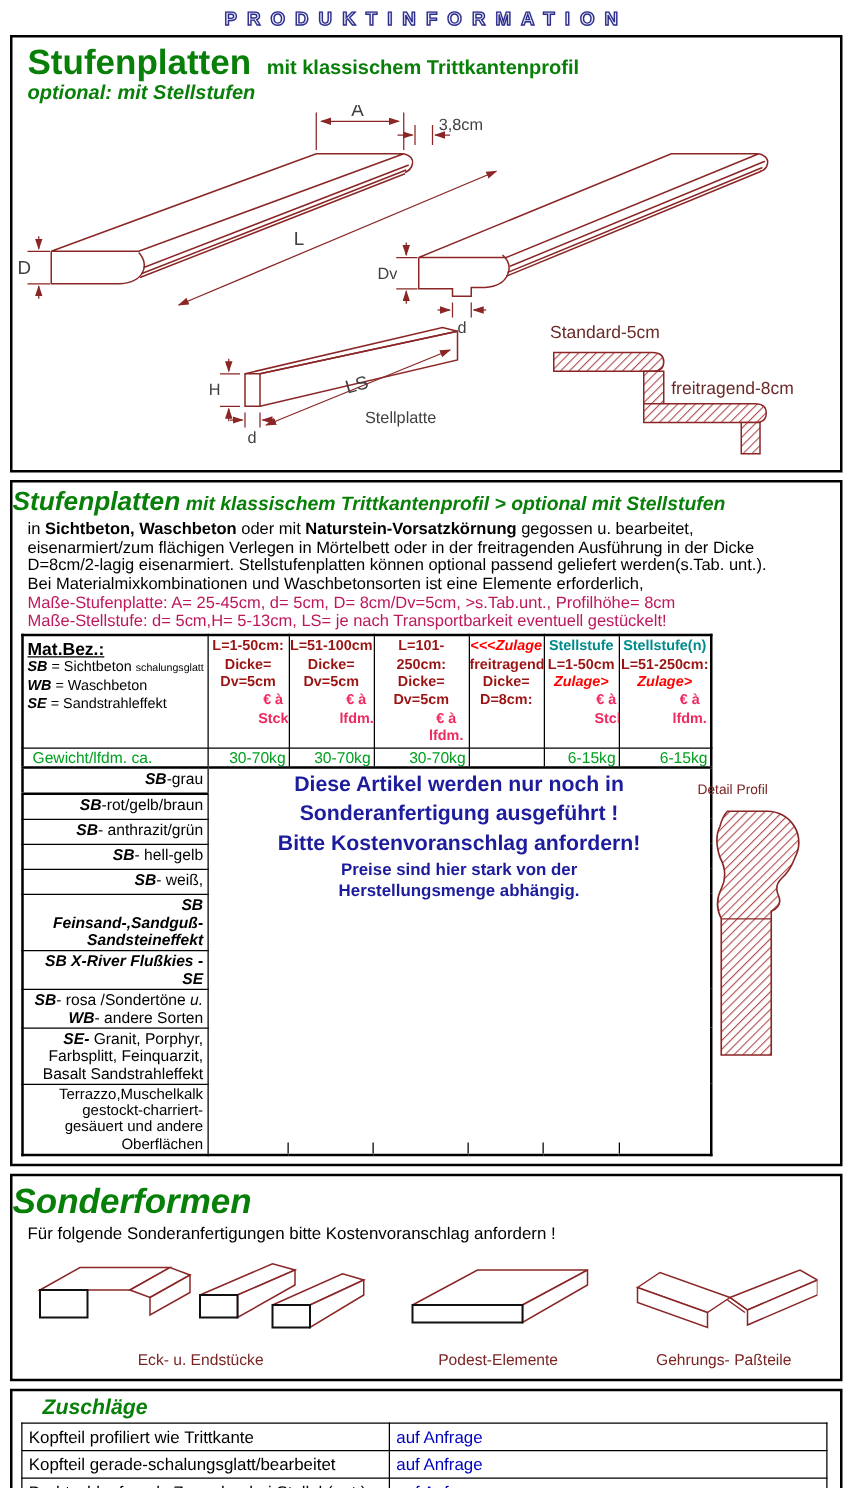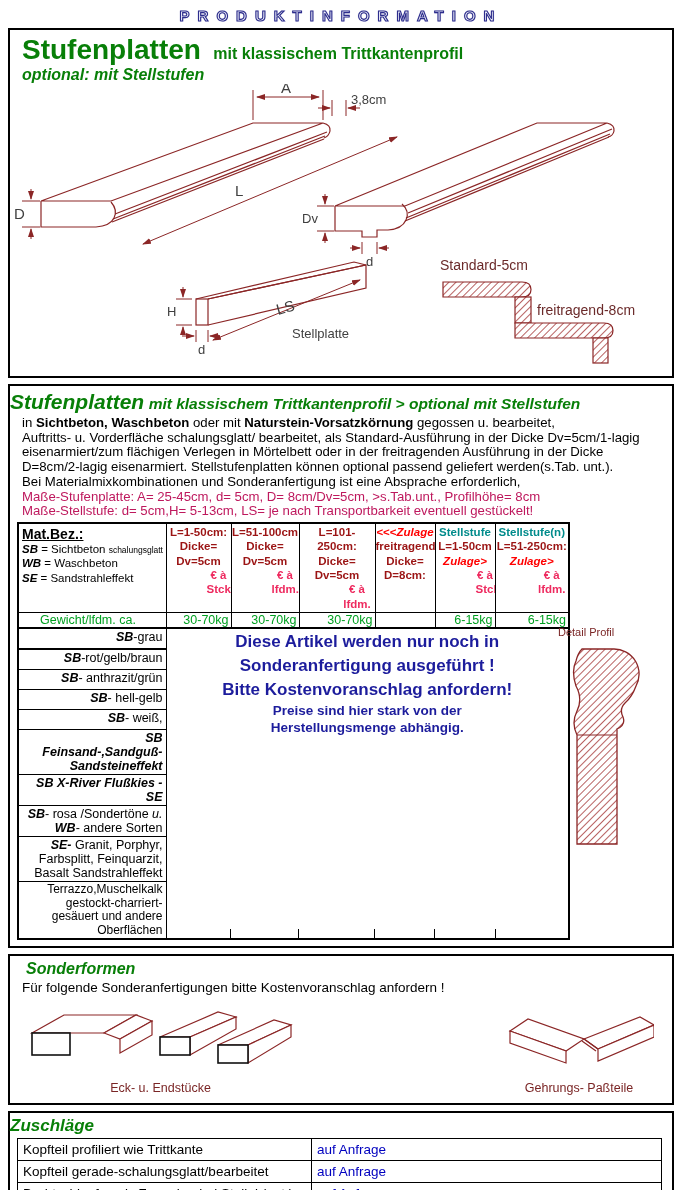--- a/index.html
+++ b/index.html
@@ -34,35 +34,35 @@
   .teal{color:#008b8b;}
   .redb{color:#f00;}
   .redbi{color:#f00;font-style:italic;}
   .mat-cell{padding:2px 3px;}
   .mat-title{font-weight:bold;text-decoration:underline;font-size:14px;}
   .mat-leg{font-size:11.5px;line-height:1.25;white-space:nowrap;}
   .bi{font-weight:bold;font-style:italic;}
   .i{font-style:italic;}
   .sm{font-size:8.5px;text-align:right;}
   .wrow td{border-bottom:2px solid #000;}
-  .w-label{color:#00a020;font-size:12.5px;padding:0 21px;}
+  .w-label{color:#00a020;font-size:12.5px;padding:0 7px;}
   .w-val{color:#00a020;font-size:12.5px;text-align:right;padding:0 2px;}
   .mcell{font-size:12.5px;padding:1px 3px;line-height:1.12;height:17px;text-align:right;}
   .mr1 .mcell{border-bottom:2px solid #000;}
   .mr10 .mcell{font-size:12px;}
   .notice-cell{border:2px solid #000;position:relative;vertical-align:middle;text-align:center;}
   .n-big{color:#1c1c9c;font-weight:bold;font-size:17px;line-height:1.4;}
   .n-small{color:#1c1c9c;font-weight:bold;font-size:13.5px;line-height:1.3;}
   .tick{position:absolute;bottom:0;width:1px;height:9px;background:#000;}
   .detail-profil{position:absolute;right:14px;top:240px;width:100px;text-align:left;}
   .dp-label{font-size:11px;color:#7a2525;margin-bottom:1px;}
   
   .box3{padding:4px 0 8px;}
-  .h3a{color:#087f08;font-style:italic;font-weight:bold;font-size:16px;padding-left:16px;}
-  .h3b{color:#087f08;font-style:italic;font-weight:bold;font-size:17px;padding-left:0;}
+  .h3a{color:#087f08;font-style:italic;font-weight:bold;font-size:28px;padding-left:0;}
+  .h3b{color:#087f08;font-style:italic;font-weight:bold;font-size:17px;padding-left:24px;}
   .s-intro{font-size:13.5px;padding-left:12px;margin:2px 0 8px;}
   .shapes{display:flex;justify-content:space-between;align-items:flex-end;padding:0 18px;}
   .shape{text-align:center;}
   .s-label{font-size:12.5px;color:#7a2525;margin-top:2px;}
   
   .box4{padding:3px 0 2px;}
   .ztable{border-collapse:collapse;margin:2px 0 0 7px;width:645px;}
   .ztable td{border:1px solid #000;font-size:13.5px;padding:1px 5px;height:19px;vertical-align:middle;}
   .z-left{width:283px;}
   .z-right{color:#0000bf;}
@@ -152,24 +152,23 @@
   </svg>
 </div>
 
 <div class="box box2">
   <div class="h2line">
     <span class="h2a">Stufenplatten</span>
     <span class="h2b">mit klassischem Trittkantenprofil &gt; optional mit Stellstufen</span>
   </div>
   <div class="para">
     <div class="pl"><span>in </span><b>Sichtbeton, Waschbeton</b><span> oder mit </span><b>Naturstein-Vorsatzkörnung</b><span> gegossen u. bearbeitet,</span></div>
-    <div class="pl">Auftritts- u. Vorderfläche schalungsglatt/ bearbeitet, als Standard-Ausführung in der Dicke Dv=5cm/1-lagig</div>
     <div class="pl">eisenarmiert/zum flächigen Verlegen in Mörtelbett  oder in der freitragenden Ausführung in der Dicke</div>
     <div class="pl">D=8cm/2-lagig eisenarmiert. Stellstufenplatten können optional passend geliefert werden(s.Tab. unt.).</div>
-    <div class="pl">Bei Materialmixkombinationen und Sonderanfertigung ist eine Absprache erforderlich,</div>
+    <div class="pl">Bei Materialmixkombinationen und Waschbetonsorten ist eine Elemente erforderlich,</div>
     <div class="pl red">Maße-Stufenplatte: A= 25-45cm, d= 5cm, D= 8cm/Dv=5cm, &gt;s.Tab.unt., Profilhöhe= 8cm</div>
     <div class="pl red">Maße-Stellstufe: d= 5cm,H= 5-13cm, LS= je nach Transportbarkeit eventuell gestückelt!</div>
   </div>
 
   <table class="ptable">
     <colgroup>
         <col style="width:148px">
         <col style="width:65px">
         <col style="width:68px">
         <col style="width:76px">
@@ -304,20 +303,30 @@
         </g>
         <rect x="4" y="30" width="38" height="22" fill="#fff" stroke="#111" stroke-width="1.6"></rect>
         <rect x="132" y="34" width="30" height="18" fill="#fff" stroke="#111" stroke-width="1.6"></rect>
         <rect x="190" y="42" width="30" height="18" fill="#fff" stroke="#111" stroke-width="1.6"></rect>
       </svg>
       <div class="s-label">Eck- u. Endstücke</div>
     </div>
     <div class="shape">
       <svg width="150" height="72" viewBox="0 0 150 72">
         <g stroke="#8b2626" fill="#fff" stroke-width="1.2">
+          <path d="M6,42 L58,14 L146,14 L94,42 Z"></path>
+          <path d="M94,42 L146,14 L146,26 L94,56 Z"></path>
+        </g>
+        <rect x="6" y="42" width="88" height="14" fill="#fff" stroke="#111" stroke-width="1.6"></rect>
+      </svg>
+      <div class="s-label">Podest-Elemente</div>
+    </div>
+    <div class="shape">
+      <svg width="150" height="72" viewBox="0 0 150 72">
+        <g stroke="#8b2626" fill="#fff" stroke-width="1.2">
           <path d="M6,28 L24,16 L80,36 L62,48 Z"></path>
           <path d="M6,28 L6,40 L62,60 L62,48 Z"></path>
           <path d="M80,36 L136,14 L150,22 L94,46 Z"></path>
           <path d="M94,46 L150,22 L150,34 L94,58 Z"></path>
           <path d="M80,36 L94,46 M78,38 L92,48" fill="none"></path>
         </g>
       </svg>
       <div class="s-label">Gehrungs- Paßteile</div>
     </div>
   </div>

